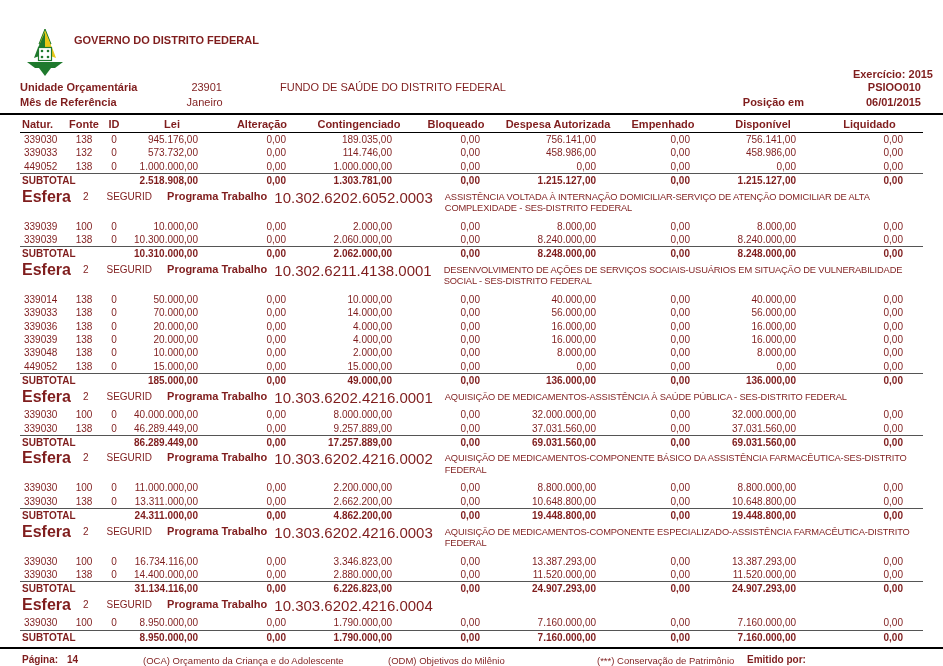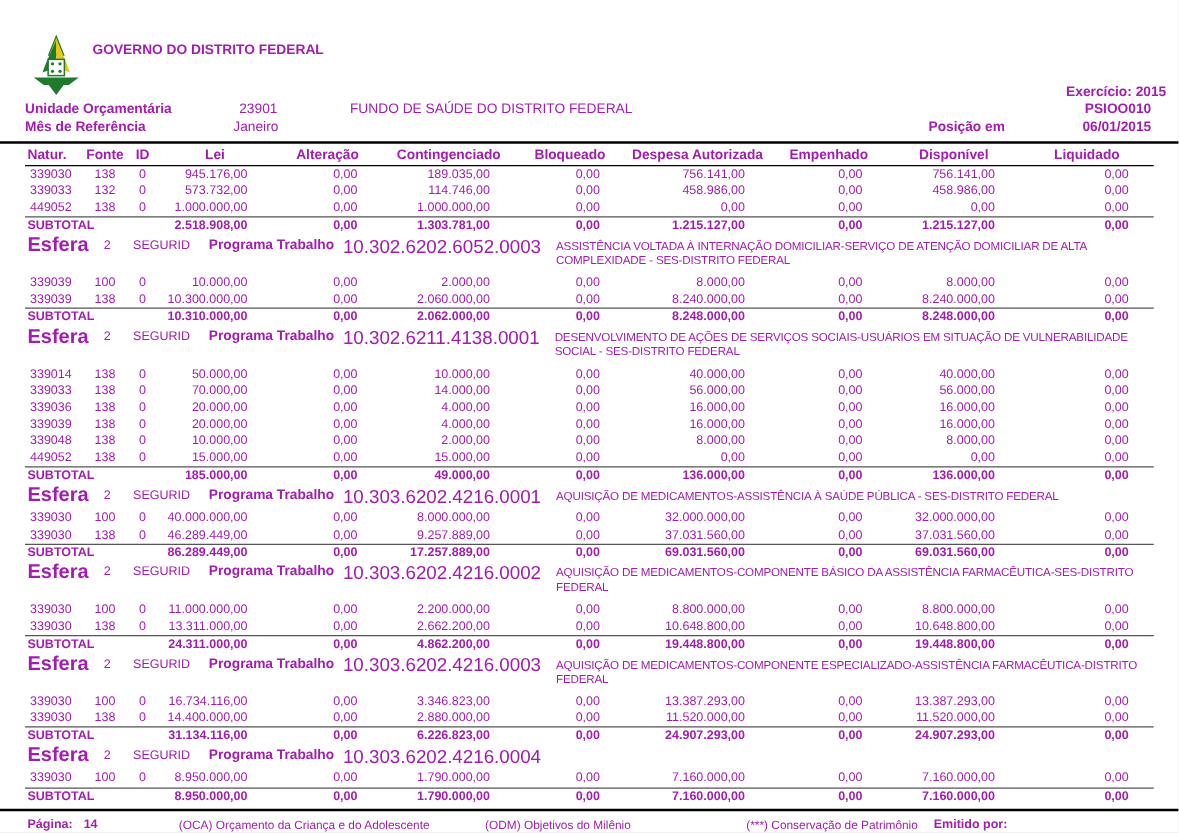--- a/index.html
+++ b/index.html
@@ -1,17 +1,17 @@
 <!DOCTYPE html>
 <html><head>
 <meta charset="utf-8">
 <style>
   html,body{margin:0;padding:0;background:#e8e8e8;}
   .page{width:943px;height:666px;background:#fff;position:relative;overflow:hidden;
-        font-family:"Liberation Sans",sans-serif;color:#a21caf;}
+        font-family:"Liberation Sans",sans-serif;color:#7f1d1d;}
   
   .brand{display:flex;align-items:flex-start;margin:28px 0 0 24px;}
   .logo{width:42px;height:50px;margin-right:8px;flex:0 0 auto;}
   .org{font-size:11px;font-weight:bold;margin-top:6px;}
   .doc-title{font-family:"Liberation Serif",serif;font-size:21px;font-weight:bold;margin-top:2px;}
   .exercicio{position:absolute;top:68px;right:10px;font-size:11px;font-weight:bold;padding-left:18px;}
   .meta{margin:2px 20px 0 20px;font-size:11px;}
   .meta-row{display:flex;align-items:baseline;margin-top:3px;gap:48px;}
   .b{font-weight:bold;}
   .gap6{margin-left:6px;} .gap10{margin-left:10px;}

